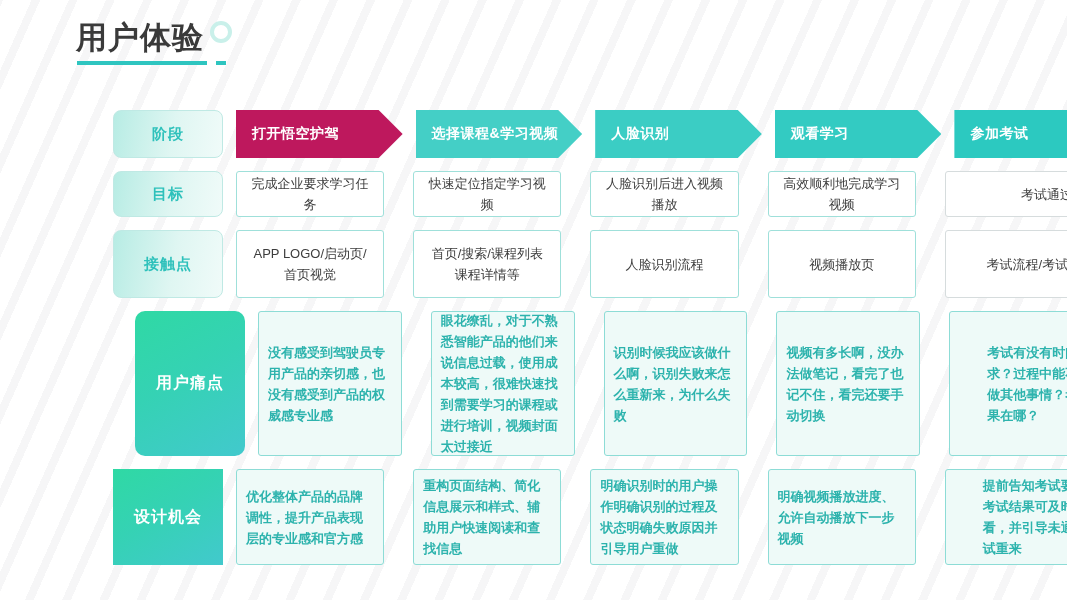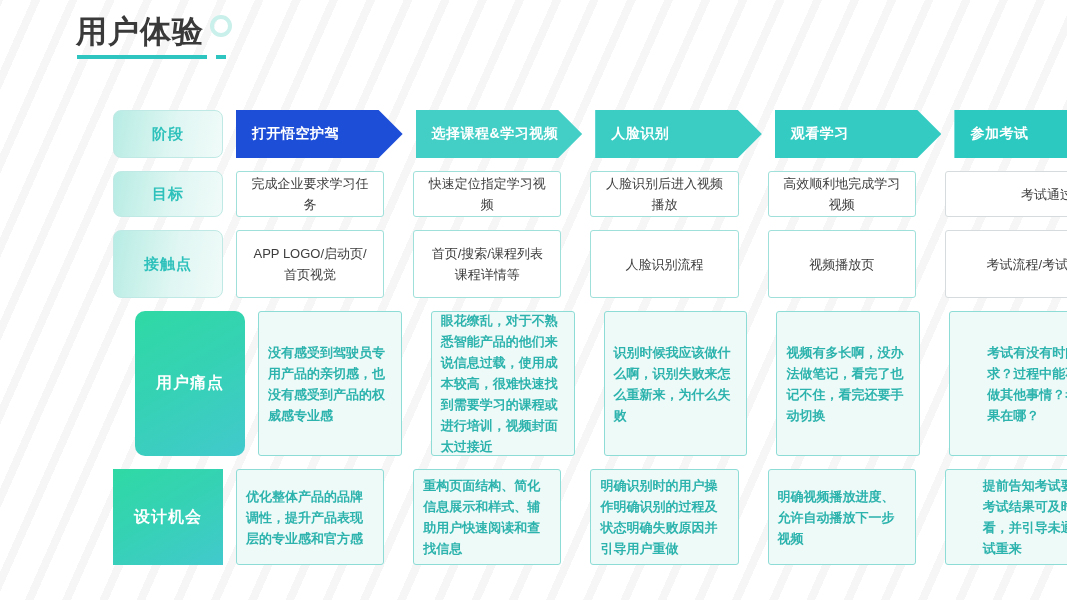--- a/index.html
+++ b/index.html
@@ -20,21 +20,21 @@
     );
     font-family: "Liberation Sans", "DejaVu Sans", sans-serif;
     color: #333;
     position: relative;
   }
 
   
   .title-block {
     position: absolute;
     left: 76px;
-    top: 10px;
+    top: 16px;
     width: 260px;
     height: 60px;
   }
   .title-ring {
     position: absolute;
     left: 134px;
     top: 5px;
     width: 22px;
     height: 22px;
     border: 4px solid #c9f0ea;
@@ -135,21 +135,21 @@
     align-items: center;
     padding-left: 16px;
     box-sizing: border-box;
     color: #ffffff;
     font-size: 14px;
     font-weight: bold;
     letter-spacing: .5px;
     clip-path: polygon(0 0, calc(100% - 24px) 0, 100% 50%, calc(100% - 24px) 100%, 0 100%);
   }
   .arrow:last-child { margin-right: 0; }
-  .a1 { background: #1d4ed8; }
+  .a1 { background: #be185d; }
   .a2 { background: #44cfc6; }
   .a3 { background: #3bcdc4; }
   .a4 { background: #33cbc2; }
   .a5 { background: #2cc9c0; }
 
   
   .cell-plain {
     background: #ffffff;
     border: 1px solid #9fe0da;
     border-radius: 3px;

